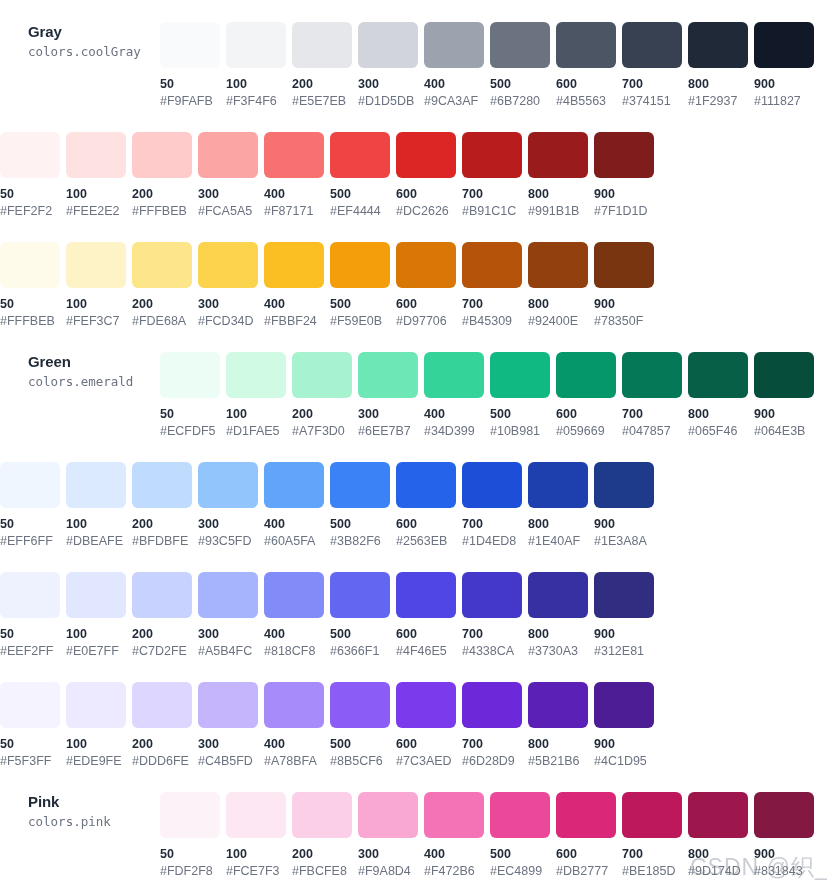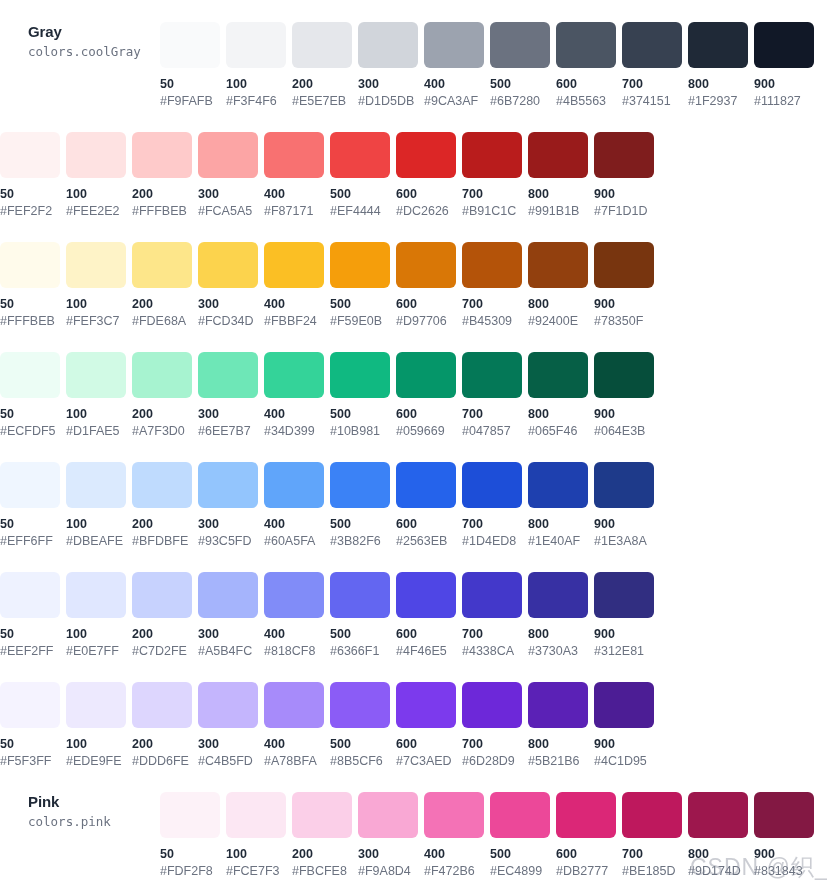--- a/index.html
+++ b/index.html
@@ -266,20 +266,24 @@
           <div class="swatch-hex">#92400E</div>
         </div>
         <div class="swatch-cell">
           <div class="swatch-chip" style="background: rgb(120, 53, 15);"></div>
           <div class="swatch-step">900</div>
           <div class="swatch-hex">#78350F</div>
         </div>
       </div>
     </div>
     <div class="palette-row">
+      <div class="row-meta">
+        <div class="row-title">Green</div>
+        <div class="row-token">colors.emerald</div>
+      </div>
       <div class="swatches">
         <div class="swatch-cell">
           <div class="swatch-chip" style="background: rgb(236, 253, 245);"></div>
           <div class="swatch-step">50</div>
           <div class="swatch-hex">#ECFDF5</div>
         </div>
         <div class="swatch-cell">
           <div class="swatch-chip" style="background: rgb(209, 250, 229);"></div>
           <div class="swatch-step">100</div>
           <div class="swatch-hex">#D1FAE5</div>

